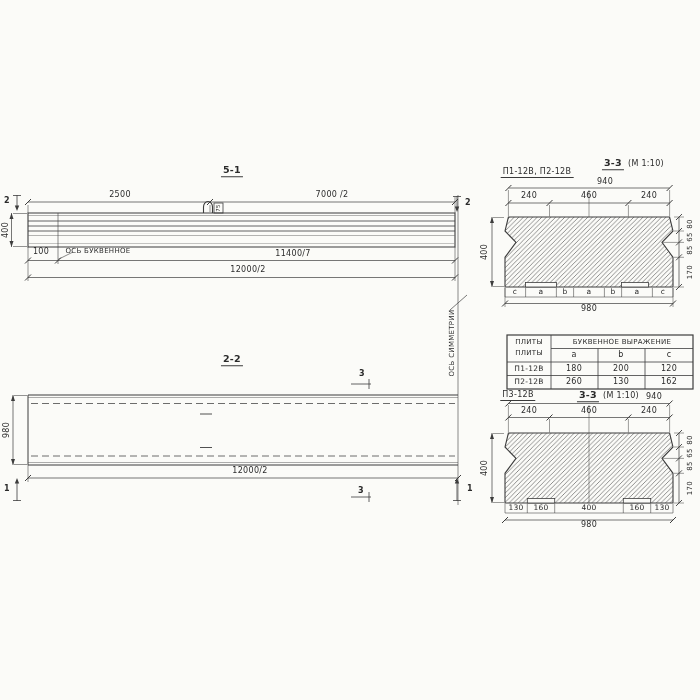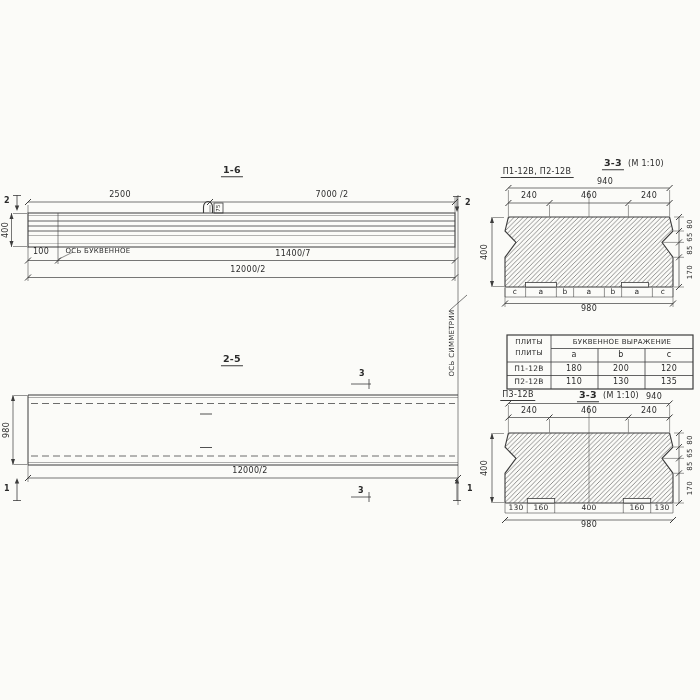--- a/index.html
+++ b/index.html
@@ -179,33 +179,33 @@
       <polygon points="492,503 490,497 494,497" fill="#3d3d3d" stroke="none"></polygon>
     </g>
 
     <g stroke="#3d3d3d" fill="none">
       <rect x="507" y="335" width="186" height="54" stroke-width="1.2"></rect>
       <path d="M551 335 V389 M598 348.5 V389 M645 348.5 V389" stroke-width="0.8"></path>
       <path d="M551 348.5 H693 M507 362 H693 M507 375.5 H693" stroke-width="0.8"></path>
     </g>
   </svg>
 
-  <span class="t s9 b u" style="left:232px;top:171px">1-6</span>
+  <span class="t s9 b u" style="left:232px;top:171px">5-1</span>
   <span class="t" style="left:120px;top:195px">2500</span>
   <span class="t" style="left:332px;top:195px">7000 /2</span>
   <span class="t b" style="left:7px;top:201px">2</span>
   <span class="t b" style="left:468px;top:203px">2</span>
   <span class="t rot" style="left:6px;top:230px">400</span>
   <span class="t" style="left:41px;top:252px">100</span>
   <span class="t s7" style="left:98px;top:251px">ОСЬ БУКВЕННОЕ</span>
   <span class="t" style="left:293px;top:254px">11400/7</span>
   <span class="t" style="left:248px;top:270px">12000/2</span>
   <span class="t s6 rot" style="left:218.5px;top:208px">75</span>
 
-  <span class="t s9 b u" style="left:232px;top:360px">2-5</span>
+  <span class="t s9 b u" style="left:232px;top:360px">2-2</span>
   <span class="t b" style="left:362px;top:374px">3</span>
   <span class="t rot" style="left:7px;top:430px">980</span>
   <span class="t" style="left:250px;top:471px">12000/2</span>
   <span class="t b" style="left:7px;top:489px">1</span>
   <span class="t b" style="left:470px;top:489px">1</span>
   <span class="t b" style="left:361px;top:491px">3</span>
   <span class="t s7 rot" style="left:452px;top:343px">ОСЬ СИММЕТРИИ</span>
 
   <span class="t u" style="left:537px;top:173px">П1-12В, П2-12В</span>
   <span class="t s9 b u" style="left:613px;top:164px">3-3</span>
@@ -232,23 +232,23 @@
   <span class="t s7" style="left:529px;top:353px">ПЛИТЫ</span>
   <span class="t s7" style="left:622px;top:342px">БУКВЕННОЕ ВЫРАЖЕНИЕ</span>
   <span class="t" style="left:574px;top:355px">a</span>
   <span class="t" style="left:621px;top:355px">b</span>
   <span class="t" style="left:669px;top:355px">c</span>
   <span class="t s75" style="left:529px;top:369px">П1-12В</span>
   <span class="t" style="left:574px;top:369px">180</span>
   <span class="t" style="left:621px;top:369px">200</span>
   <span class="t" style="left:669px;top:369px">120</span>
   <span class="t s75" style="left:529px;top:382px">П2-12В</span>
-  <span class="t" style="left:574px;top:382px">110</span>
+  <span class="t" style="left:574px;top:382px">260</span>
   <span class="t" style="left:621px;top:382px">130</span>
-  <span class="t" style="left:669px;top:382px">135</span>
+  <span class="t" style="left:669px;top:382px">162</span>
 
   <span class="t u" style="left:518px;top:396px">П3-12В</span>
   <span class="t s9 b u" style="left:588px;top:396px">3-3</span>
   <span class="t" style="left:621px;top:396px">(М 1:10)</span>
   <span class="t" style="left:654px;top:397px">940</span>
   <span class="t" style="left:529px;top:411px">240</span>
   <span class="t" style="left:589px;top:411px">460</span>
   <span class="t" style="left:649px;top:411px">240</span>
   <span class="t rot" style="left:485px;top:468px">400</span>
   <span class="t s7 rot" style="left:690px;top:440px">80</span>

